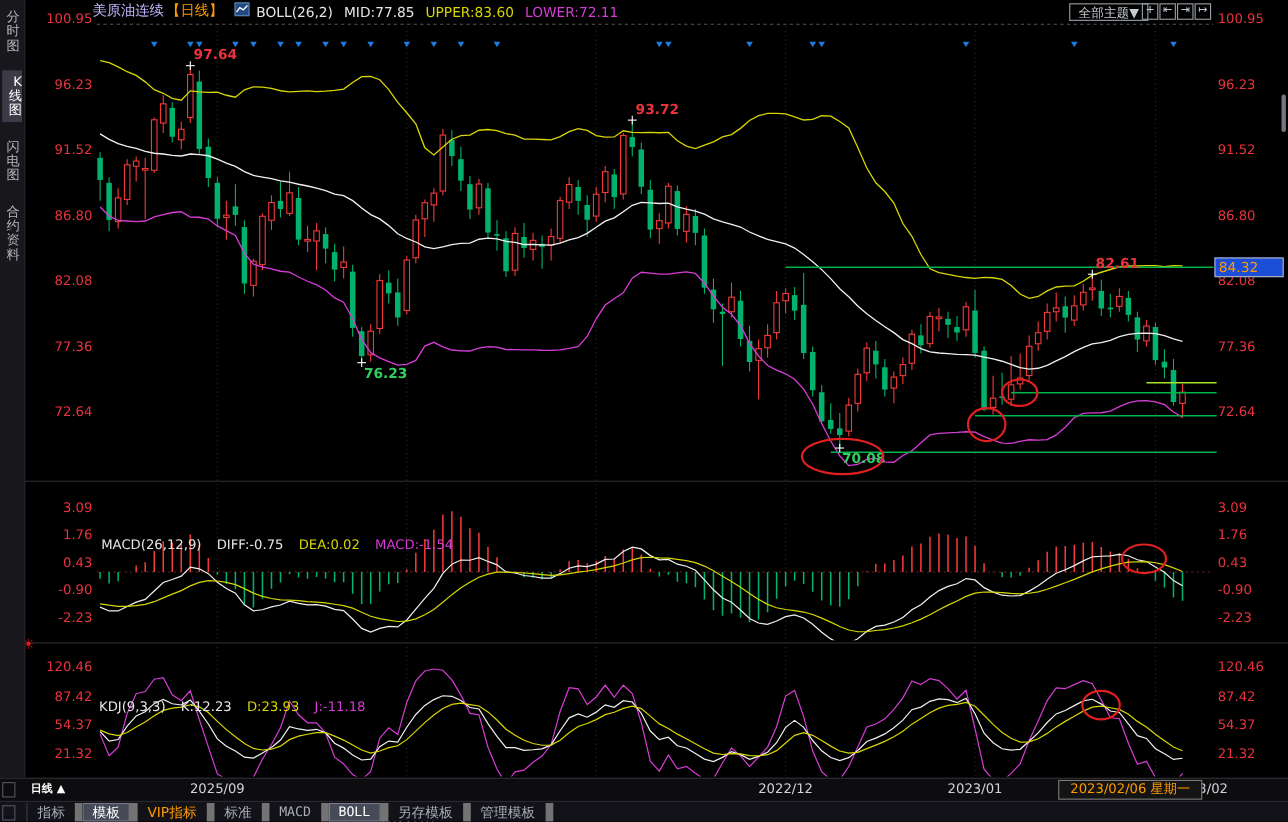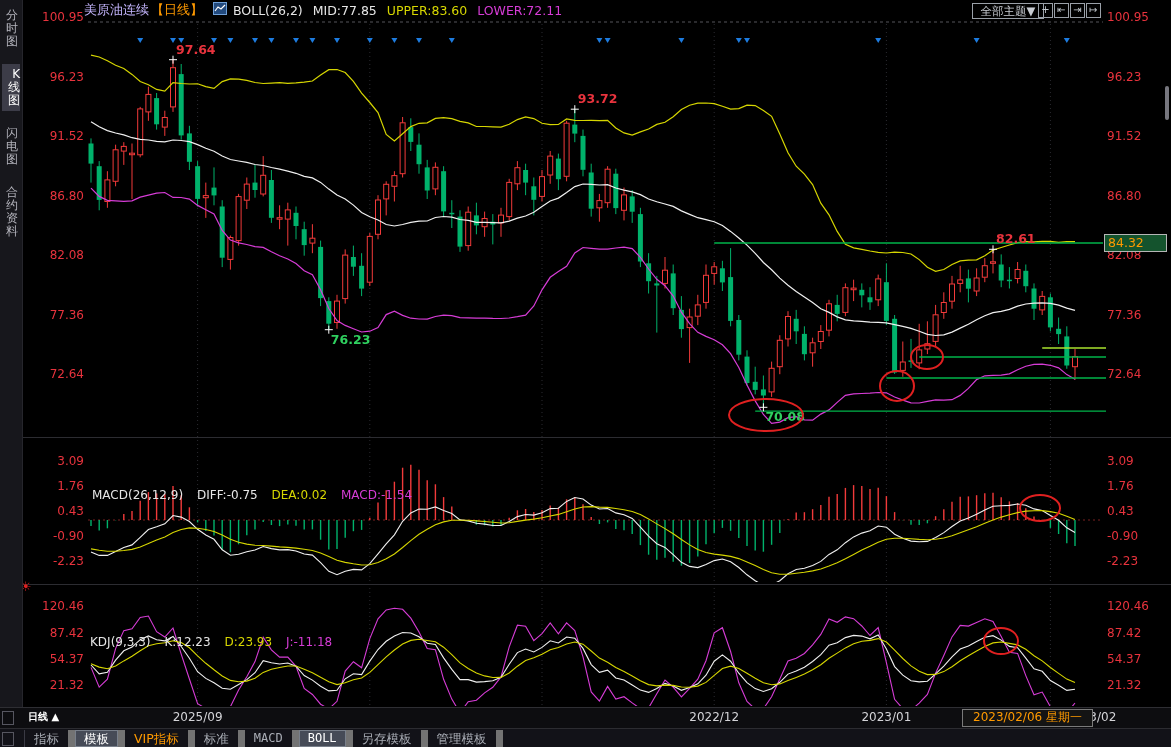--- a/index.html
+++ b/index.html
@@ -20,21 +20,21 @@
   .w{color:#e6e6e6;} .yel{color:#d6d600;} .mag{color:#d63cd6;}
   #header span.gap{margin-left:10px;}
   #theme-btn{position:absolute;left:972px;top:3px;width:70px;height:14px;border:1px solid #9aa0a8;
              color:#c8ccd2;font-size:11.5px;line-height:14px;text-align:center;z-index:8;cursor:pointer;}
   .toolbox{position:absolute;top:3px;width:13px;height:13px;border:1px solid #9aa0a8;color:#c4cad0;
            font-size:10px;line-height:12px;text-align:center;z-index:8;cursor:pointer;}
   
   .ylab{position:absolute;color:#e8333d;font-size:12px;line-height:13px;z-index:4;}
   .ylab.l{left:24px;width:60px;text-align:right;}
   .ylab.r{left:1107px;width:62px;text-align:left;}
-  #price-box{position:absolute;left:1104px;top:234px;width:58px;height:16px;background:#14532d;
+  #price-box{position:absolute;left:1104px;top:234px;width:58px;height:16px;background:#1d4ed8;
              border:1px solid #b5b5b5;color:#ff9a00;font-size:12.5px;line-height:15px;
              padding-left:3px;z-index:5;}
   
   .panel-head{position:absolute;font-size:12px;white-space:nowrap;z-index:5;margin-top:48px;}
   .panel-head span{margin-right:10px;}
   #sun-icon{position:absolute;left:20px;top:579px;color:#e02020;font-size:13px;z-index:5;}
   .sep{position:absolute;left:0;right:0;height:1px;background:#2c2c31;z-index:3;}
   
   #daterow{position:absolute;left:0;top:707px;width:1171px;height:20px;background:#0d0d10;
            border-top:1px solid #2e2e33;z-index:6;}

